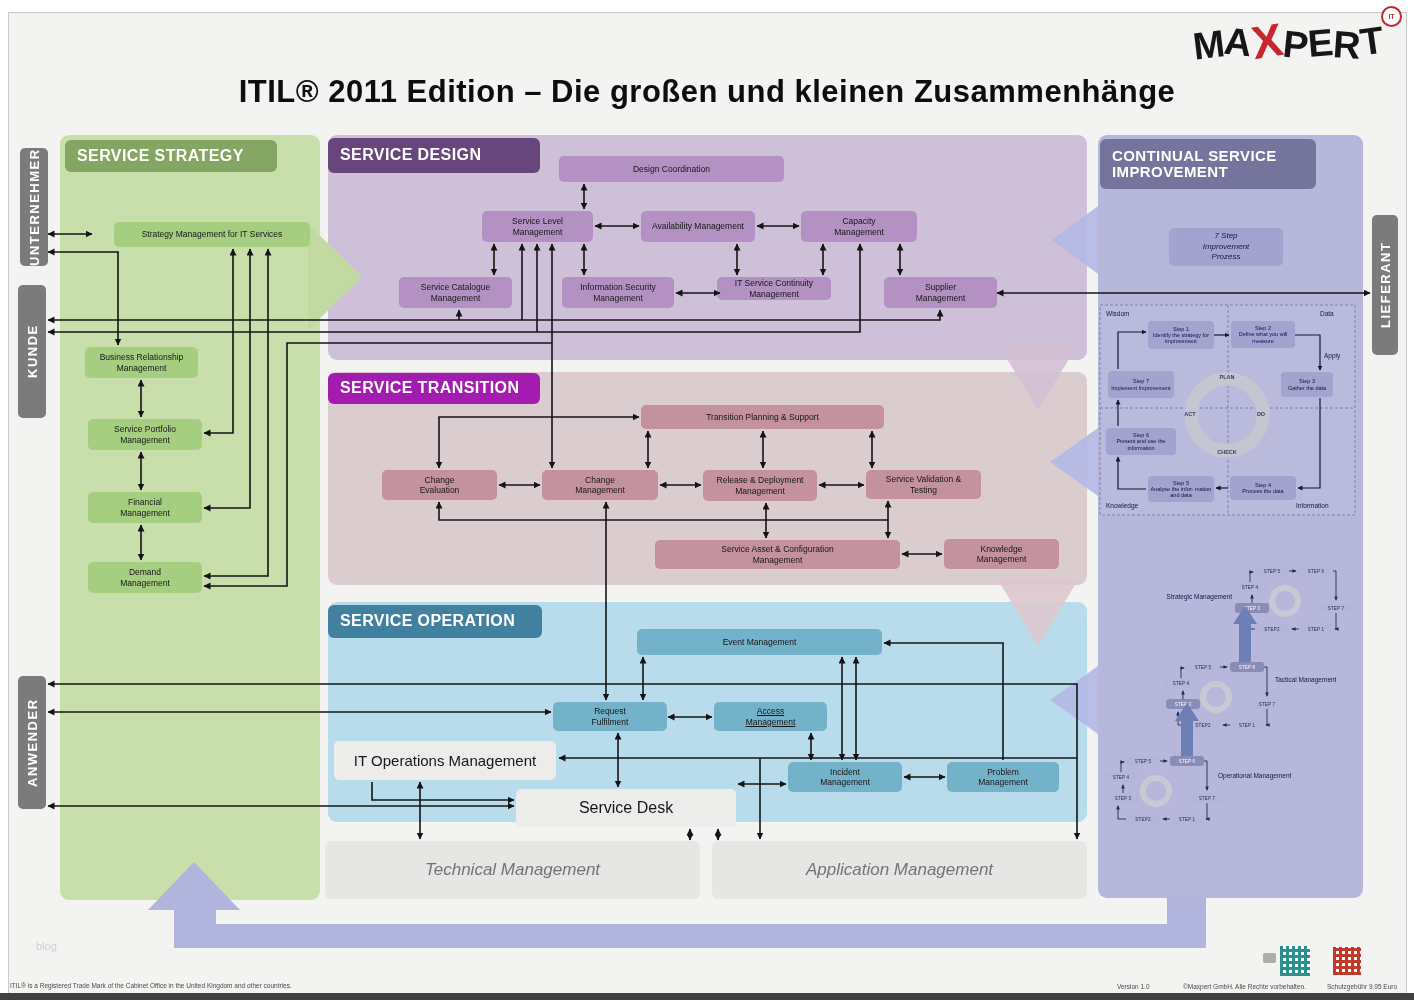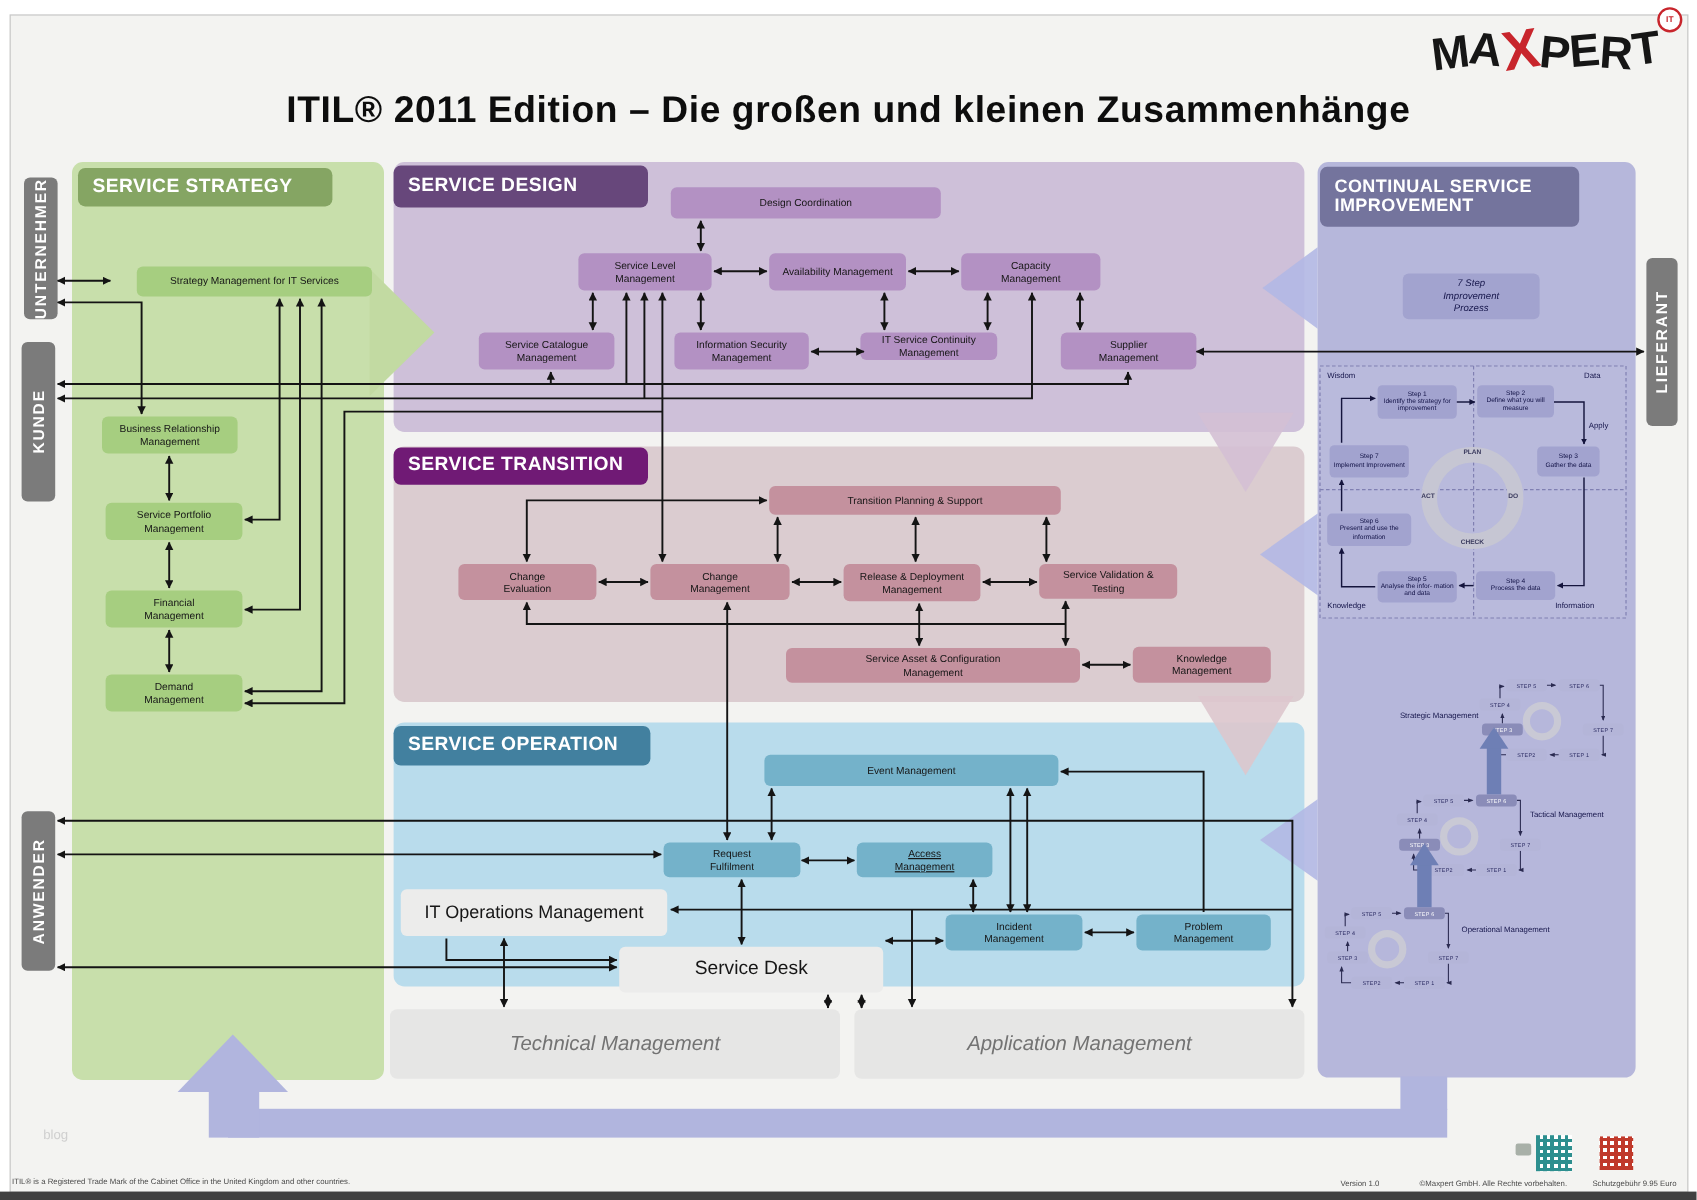--- a/index.html
+++ b/index.html
@@ -95,21 +95,21 @@
     <span id="badge">IT</span>
   </div>
 
   <div class="tab" style="left:20px;top:148px;width:28px;height:118px;">UNTERNEHMER</div>
   <div class="tab" style="left:18px;top:285px;width:28px;height:133px;">KUNDE</div>
   <div class="tab" style="left:18px;top:676px;width:28px;height:133px;">ANWENDER</div>
   <div class="tab" style="left:1372px;top:215px;width:26px;height:140px;">LIEFERANT</div>
 
   <div class="hdr" style="left:65px;top:140px;width:212px;height:32px;background:#85a563;">SERVICE STRATEGY</div>
   <div class="hdr" style="left:328px;top:138px;width:212px;height:35px;background:#67477b;">SERVICE DESIGN</div>
-  <div class="hdr" style="left:328px;top:373px;width:212px;height:31px;background:#701a75;">SERVICE TRANSITION</div>
+  <div class="hdr" style="left:328px;top:373px;width:212px;height:31px;background:#a21caf;">SERVICE TRANSITION</div>
   <div class="hdr" style="left:328px;top:605px;width:214px;height:33px;background:#42809f;">SERVICE OPERATION</div>
   <div class="hdr" style="left:1100px;top:139px;width:216px;height:50px;background:#74749d;font-size:15px;">CONTINUAL SERVICE IMPROVEMENT</div>
 
   <div class="pbox g" style="left:92px;top:222px;width:196px;height:25px;padding:1px 4px;margin-left:22px;">Strategy Management for IT Services</div>
   <div class="pbox g" style="left:85px;top:347px;width:113px;height:31px;padding:1px 10px;">Business Relationship Management</div>
   <div class="pbox g" style="left:88px;top:419px;width:114px;height:31px;padding:1px 10px;">Service Portfolio Management</div>
   <div class="pbox g" style="left:88px;top:492px;width:114px;height:31px;padding:1px 24px;">Financial Management</div>
   <div class="pbox g" style="left:88px;top:562px;width:114px;height:31px;padding:1px 24px;">Demand Management</div>
 
   <div class="pbox p" style="left:559px;top:156px;width:225px;height:26px;padding:1px 8px;">Design Coordination</div>

